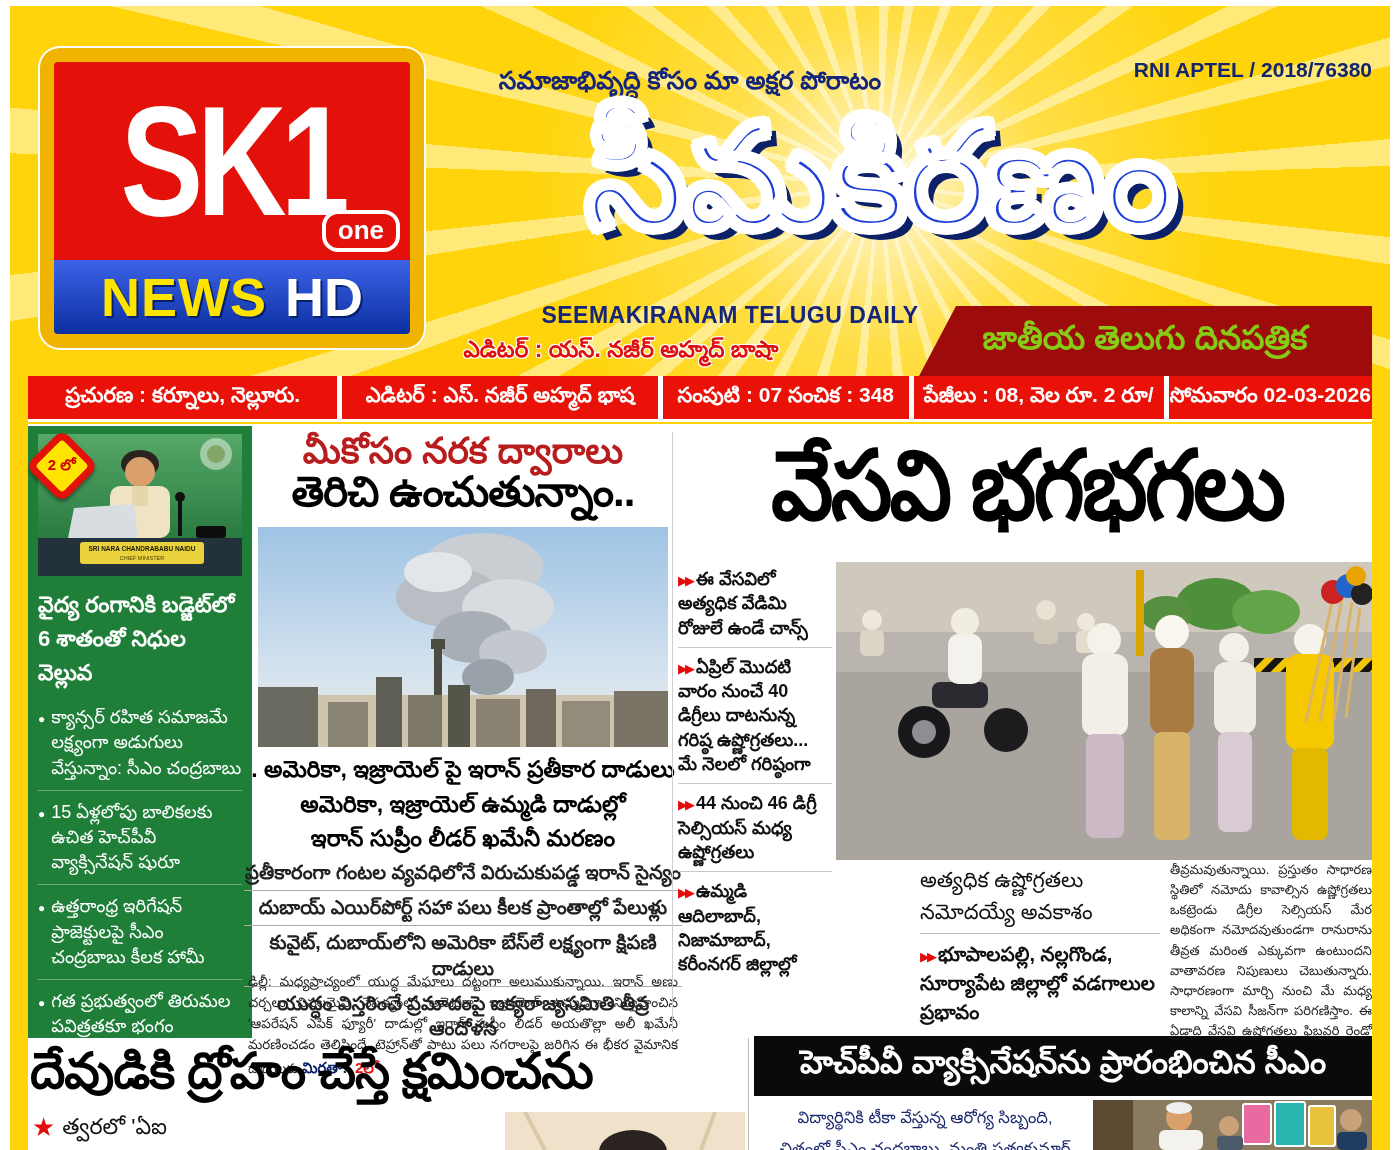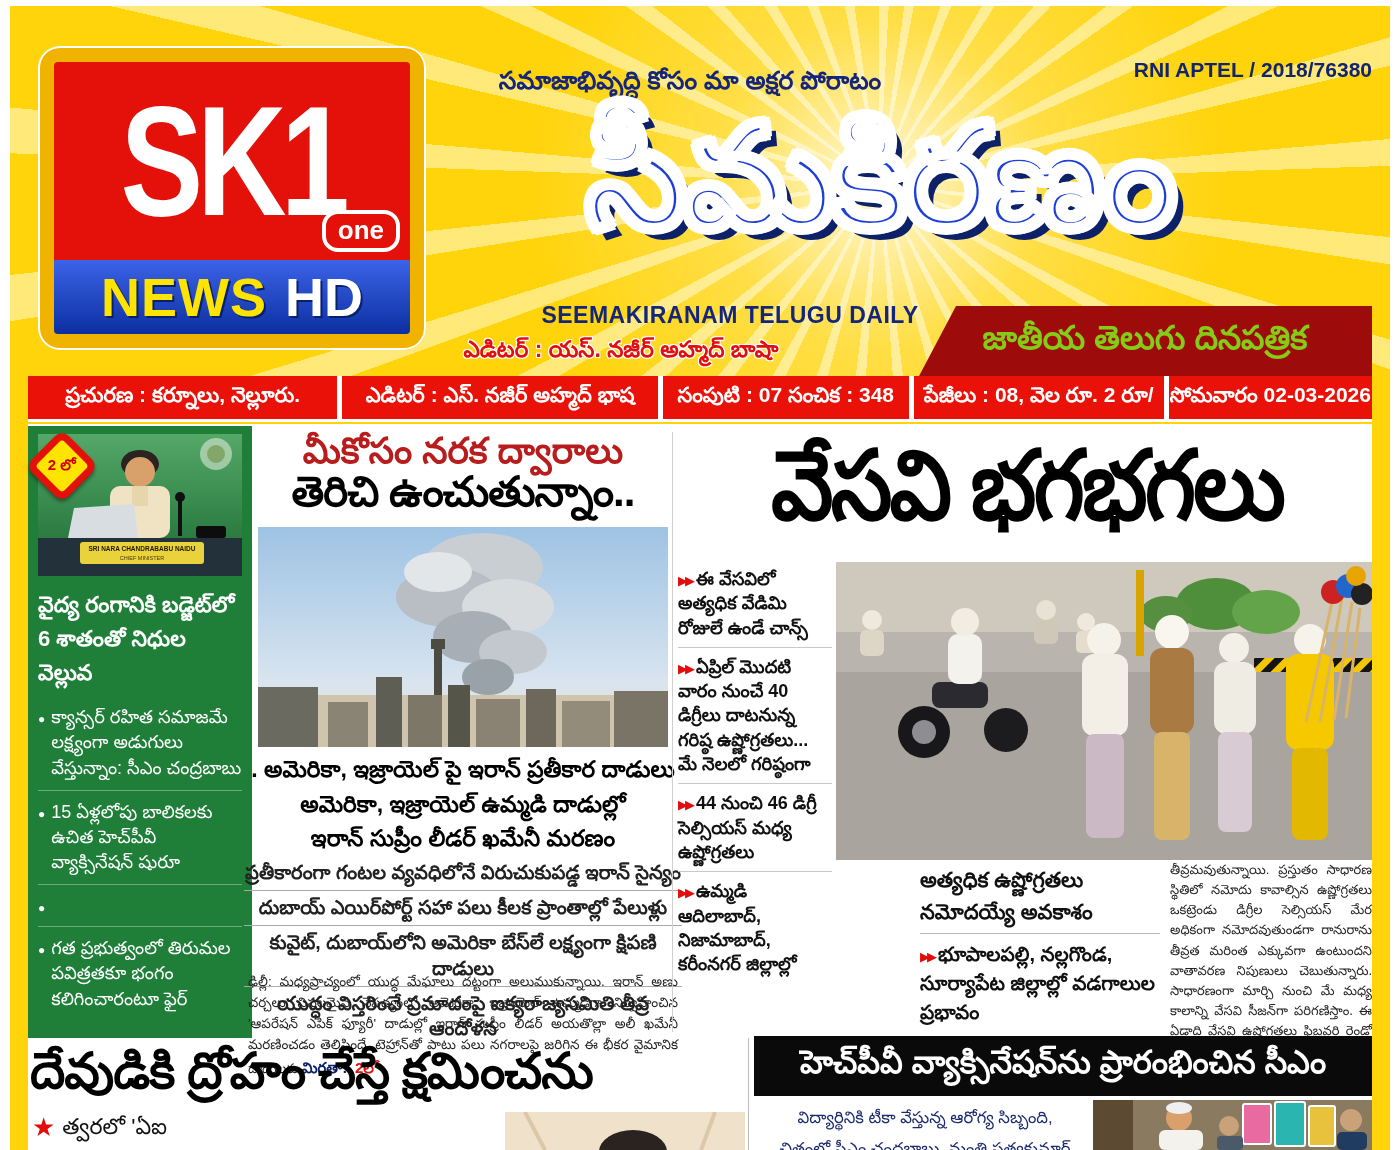--- a/index.html
+++ b/index.html
@@ -73,21 +73,21 @@
   
   .v-rule{width:1px;background:#cfcfcf;}
   .summer-headline{left:680px;top:430px;width:694px;text-align:center;font-size:88px;font-weight:900;color:#000;
     letter-spacing:-3px;transform:scaleY(1.1);transform-origin:top;}
   .summer-bullets{left:678px;top:560px;width:154px;}
   .sm-item{font-size:18px;font-weight:600;color:#111;line-height:1.35;padding:7px 0;border-bottom:1px solid #c9c9c9;}
   .sm-item:last-child{border-bottom:none;}
   .arrow{color:#e30b0b;font-size:13px;letter-spacing:-3px;margin-right:4px;}
   .summer-photo{left:836px;top:562px;width:536px;height:298px;}
   .summer-subcol{left:920px;top:864px;width:240px;}
-  .ssub-head{font-size:21px;font-weight:700;color:#111;line-height:1.5;border-bottom:1px solid #bbb;padding-bottom:6px;}
+  .ssub-head{font-size:21px;font-weight:400;color:#111;line-height:1.5;border-bottom:1px solid #bbb;padding-bottom:6px;}
   .ssub-bullet{font-size:20px;font-weight:600;color:#111;line-height:1.45;padding-top:6px;}
   .dateline{display:flex;justify-content:space-between;font-size:15.5px;color:#333;margin-top:8px;}
   .summer-body{left:1170px;top:860px;width:202px;font-size:13px;line-height:1.55;text-align:justify;color:#222;}
   
   .bl-headline{left:30px;top:1042px;width:718px;font-size:50px;font-weight:900;color:#000;letter-spacing:-1px;white-space:nowrap;}
   .bl-star-row{left:32px;top:1114px;display:flex;gap:7px;align-items:flex-start;font-size:22px;color:#111;}
   .star{color:#e30b0b;font-size:26px;line-height:1;}
   .bl-photo{left:505px;top:1112px;width:240px;height:38px;}
   .bottom-divider{left:748px;top:1038px;width:1px;height:112px;background:#bbb;}
   .br-banner{left:754px;top:1036px;width:618px;height:60px;background:#0a0a0a;display:flex;align-items:center;justify-content:center;
@@ -171,20 +171,21 @@
     <div class="sb-item">
       <span class="sb-dot">●</span>
       <span>క్యాన్సర్ రహిత సమాజమే లక్ష్యంగా అడుగులు వేస్తున్నాం: సీఎం చంద్రబాబు</span>
     </div>
     <div class="sb-item">
       <span class="sb-dot">●</span>
       <span>15 ఏళ్లలోపు బాలికలకు ఉచిత హెచ్‌పీవీ వ్యాక్సినేషన్ షురూ</span>
     </div>
     <div class="sb-item">
       <span class="sb-dot">●</span>
+      <span>ఉత్తరాంధ్ర ఇరిగేషన్ ప్రాజెక్టులపై సీఎం చంద్రబాబు కీలక హామీ</span>
     </div>
     <div class="sb-item">
       <span class="sb-dot">●</span>
       <span>గత ప్రభుత్వంలో తిరుమల పవిత్రతకూ భంగం కలిగించారంటూ ఫైర్</span>
     </div>
   </div>
 </div>
 
 <div class="abs center-kicker">మీకోసం నరక ద్వారాలు</div>
 <div class="abs center-headline">తెరిచి ఉంచుతున్నాం..</div>

